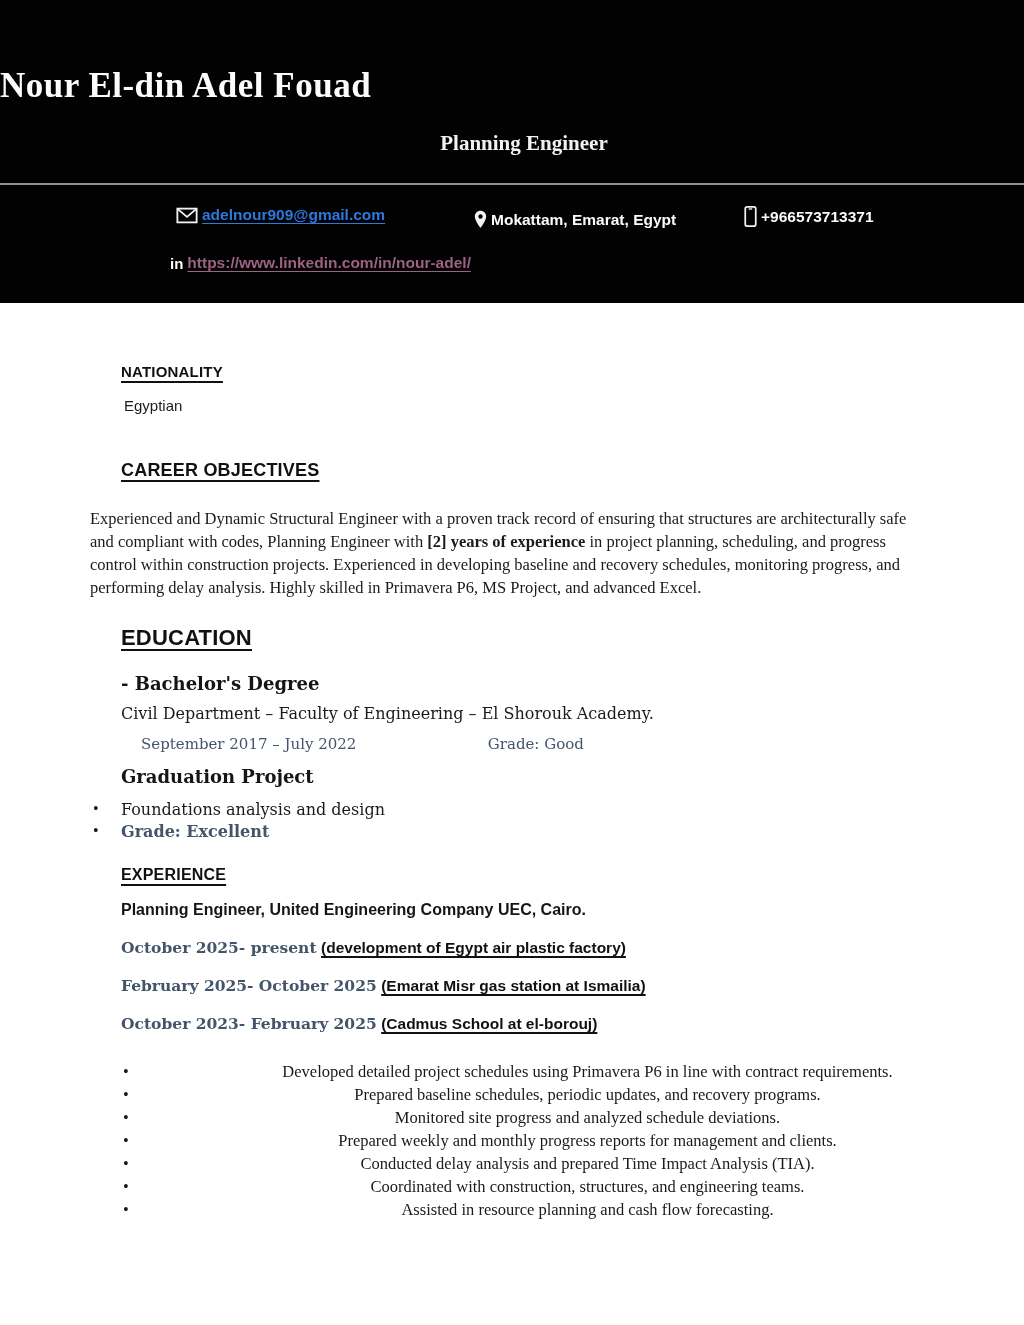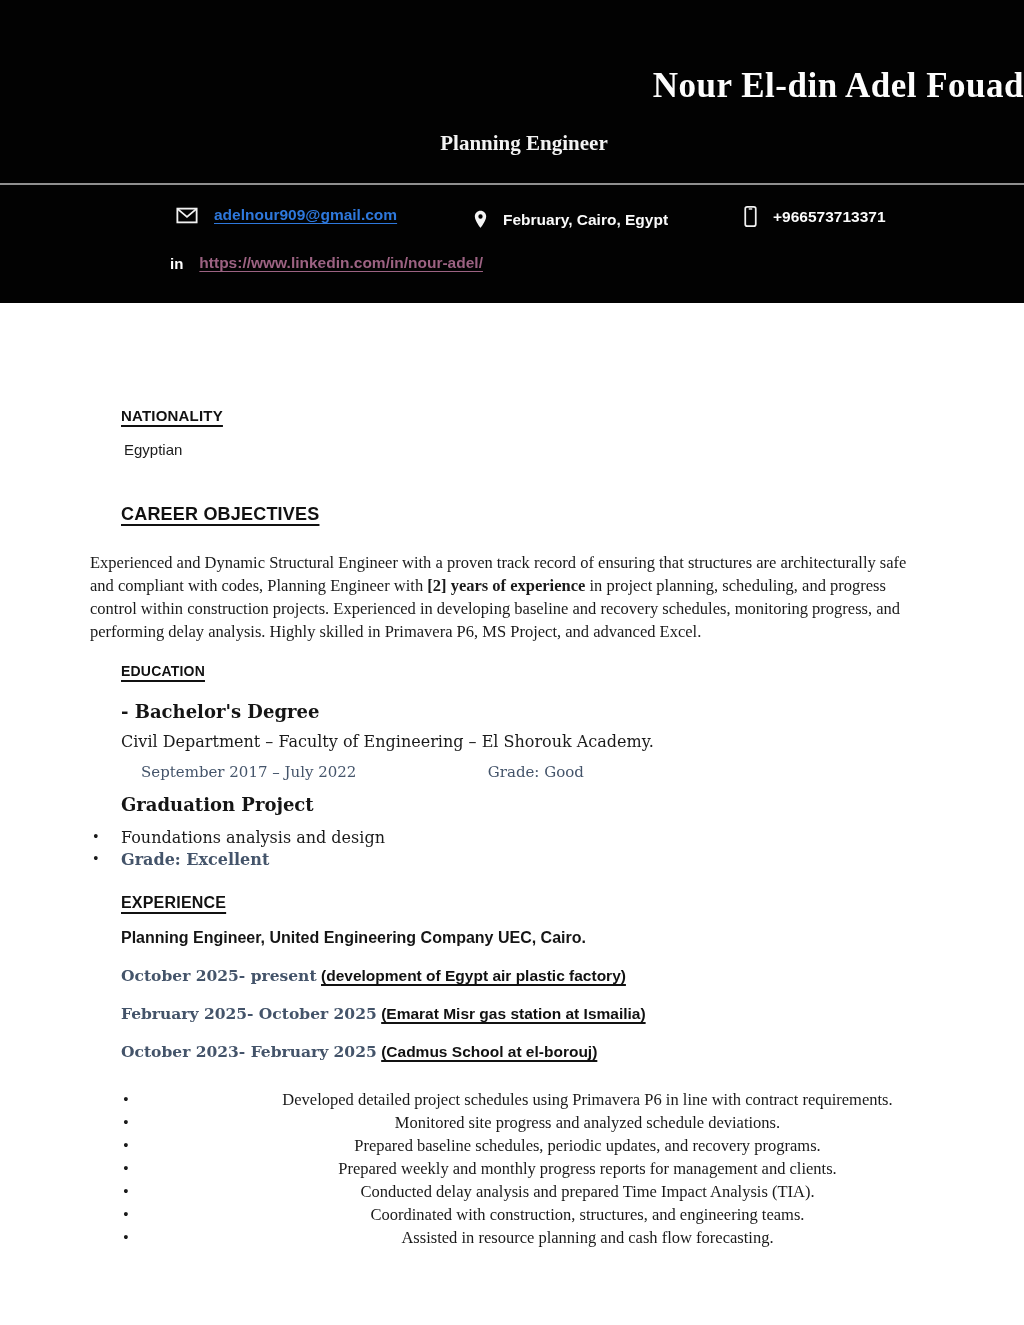--- a/index.html
+++ b/index.html
@@ -8,34 +8,34 @@
     width: 1024px; height: 1325px;
     background: #ffffff;
     font-family: "Liberation Sans", sans-serif;
     color: #141414;
   }
 
   
   .banner { position: relative; width: 1024px; height: 303px; background: #020202; }
   .banner .name {
     position: absolute; top: 66px; left: 0; width: 100%;
-    text-align: right; color: #fdfdfd;
+    text-align: left; color: #fdfdfd;
     font-family: "Liberation Serif", serif; font-weight: bold; font-size: 35px;
     letter-spacing: 0.5px;
   }
   .banner .subtitle {
     position: absolute; top: 131px; left: 12px; width: 100%;
     text-align: center; color: #f2f2f2;
     font-family: "Liberation Serif", serif; font-weight: bold; font-size: 21px;
   }
   .banner .divider {
     position: absolute; top: 183px; left: 0; width: 100%; height: 2px;
     background: #8f8f8f;
   }
-  .contact-item { position: absolute; display: flex; align-items: center; gap: 16px; justify-content: center; }
+  .contact-item { position: absolute; display: flex; align-items: center; gap: 4px; justify-content: center; }
   .contact-item svg { display: block; }
   .contact-email   { left: 176px; top: 206px; }
   .contact-location{ left: 474px; top: 210px; }
   .contact-phone   { left: 744px; top: 206px; }
   .contact-linkedin{ left: 170px; top: 254px; }
   .email-link {
     color: #2e78dc; font-weight: 600; font-size: 15.5px;
     text-decoration: underline; text-underline-offset: 3px; cursor: pointer;
   }
   .linkedin-link {
@@ -47,23 +47,23 @@
     color: #ffffff; font-weight: bold; font-size: 15px;
     font-family: "Liberation Sans", sans-serif;
   }
 
   
   .sec-heading {
     margin-left: 121px; color: #111111; font-weight: bold;
     text-decoration: underline; text-decoration-thickness: 2px; text-underline-offset: 4px;
     letter-spacing: 0.2px;
   }
-  .h-nationality { margin-top: 104px; font-size: 15px; }
+  .h-nationality { margin-top: 60px; font-size: 15px; }
   .h-career      { margin-top: 46px; font-size: 18px; }
-  .h-education   { margin-top: 20px; font-size: 14px; }
+  .h-education   { margin-top: 26px; font-size: 22px; }
   .h-experience  { margin-top: 25px; font-size: 16px; }
 
   .nationality-value { margin: 17px 0 0 124px; font-size: 15px; color: #1c1c1c; }
 
   .objective-para {
     margin: 26px 116px 0 90px;
     font-family: "Liberation Serif", serif;
     font-size: 16.5px; line-height: 23px; color: #1a1a1a;
   }
   .objective-para .bold { font-weight: bold; }
@@ -138,21 +138,21 @@
     </span>
     <a class="email-link">adelnour909@gmail.com</a>
   </div>
 
   <div class="contact-item contact-location">
     <span>
       <svg width="13" height="19" viewBox="0 0 24 34">
         <path d="M12 1 C6 1 1.5 5.5 1.5 11.5 c0 8 10.5 21 10.5 21 s10.5-13 10.5-21 C22.5 5.5 18 1 12 1 z M12 15.5 a4 4 0 1 1 0-8 a4 4 0 0 1 0 8 z" fill="#f5f5f5"></path>
       </svg>
     </span>
-    <span class="contact-text">February, Cairo, Egypt</span>
+    <span class="contact-text">Mokattam, Emarat, Egypt</span>
   </div>
 
   <div class="contact-item contact-phone">
     <span>
       <svg width="13" height="21" viewBox="0 0 14 24">
         <rect x="1" y="1" width="12" height="22" rx="2.2" fill="none" stroke="#f2f2f2" stroke-width="2"></rect>
         <rect x="5" y="2.6" width="4" height="1.6" fill="#f2f2f2"></rect>
       </svg>
     </span>
     <span class="contact-text">+966573713371</span>
@@ -194,19 +194,19 @@
   <span class="role-dates">February 2025- October 2025</span>
   <span class="role-project">(Emarat Misr gas station at Ismailia)</span>
 </div>
 <div class="role-line">
   <span class="role-dates">October 2023- February 2025</span>
   <span class="role-project">(Cadmus School at el-borouj)</span>
 </div>
 
 <ul class="exp-bullets">
   <li>Developed detailed project schedules using Primavera P6 in line with contract requirements.</li>
+  <li>Prepared baseline schedules, periodic updates, and recovery programs.</li>
   <li>Monitored site progress and analyzed schedule deviations.</li>
-  <li>Prepared baseline schedules, periodic updates, and recovery programs.</li>
   <li>Prepared weekly and monthly progress reports for management and clients.</li>
   <li>Conducted delay analysis and prepared Time Impact Analysis (TIA).</li>
   <li>Coordinated with construction, structures, and engineering teams.</li>
   <li>Assisted in resource planning and cash flow forecasting.</li>
 </ul>
 
 </body></html>

